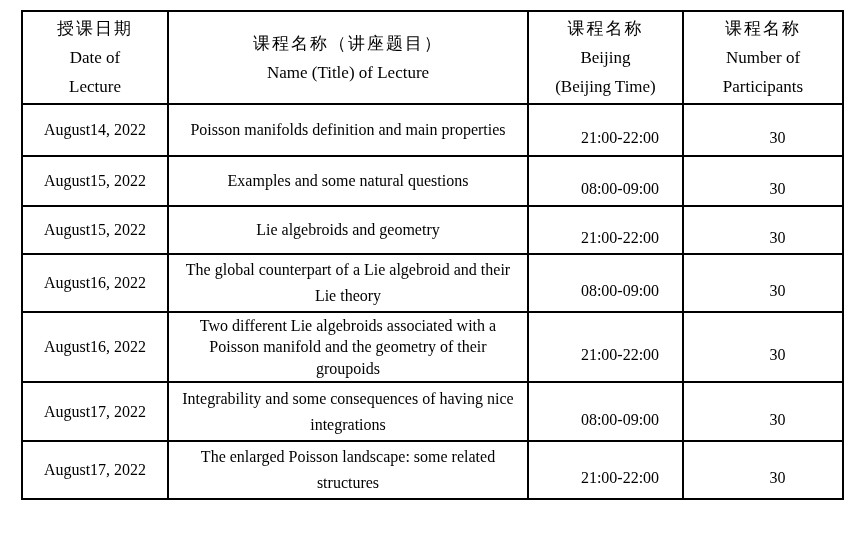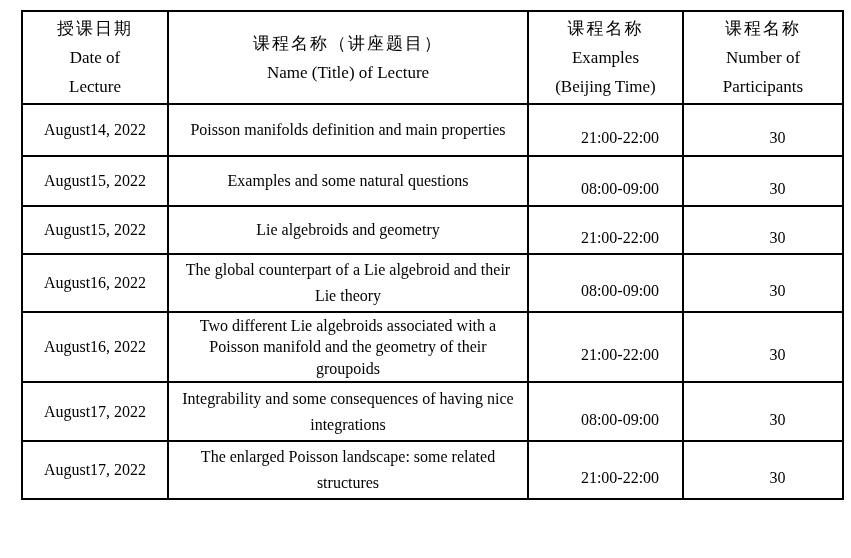--- a/index.html
+++ b/index.html
@@ -65,21 +65,21 @@
           <span class="zh-line">授课日期</span>
           <span class="en-line">Date of</span>
           <span class="en-line">Lecture</span>
         </th>
         <th>
           <span class="zh-line">课程名称（讲座题目）</span>
           <span class="en-line">Name (Title) of Lecture</span>
         </th>
         <th>
           <span class="zh-line">课程名称</span>
-          <span class="en-line">Examples</span>
+          <span class="en-line">Beijing</span>
           <span class="en-line">(Beijing Time)</span>
         </th>
         <th>
           <span class="zh-line">课程名称</span>
           <span class="en-line">Number of</span>
           <span class="en-line">Participants</span>
         </th>
       </tr>
     </thead>
     <tbody>

